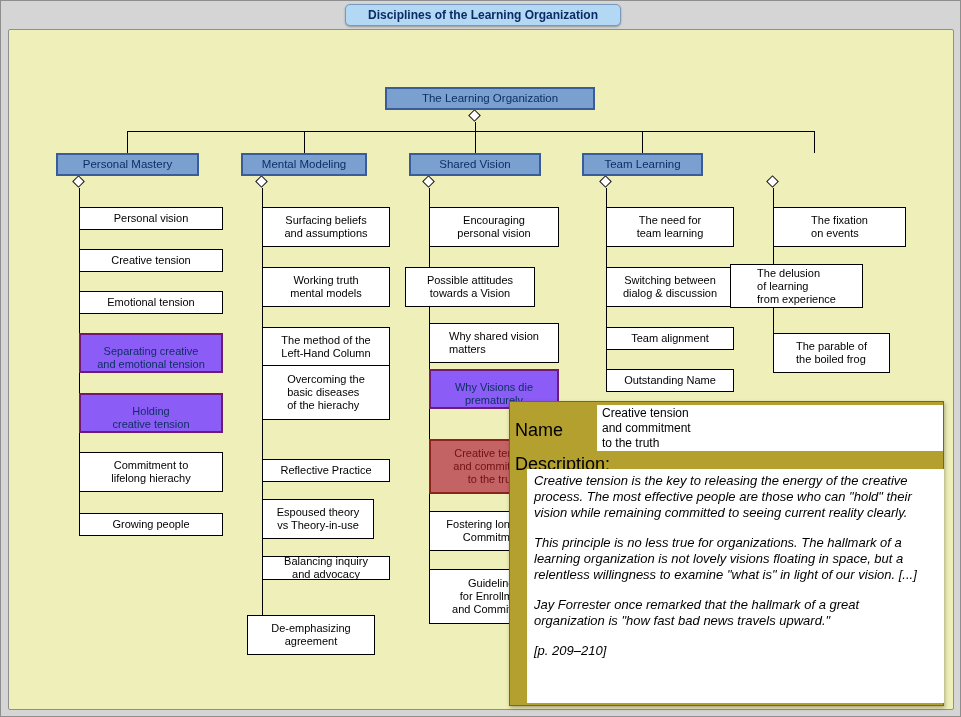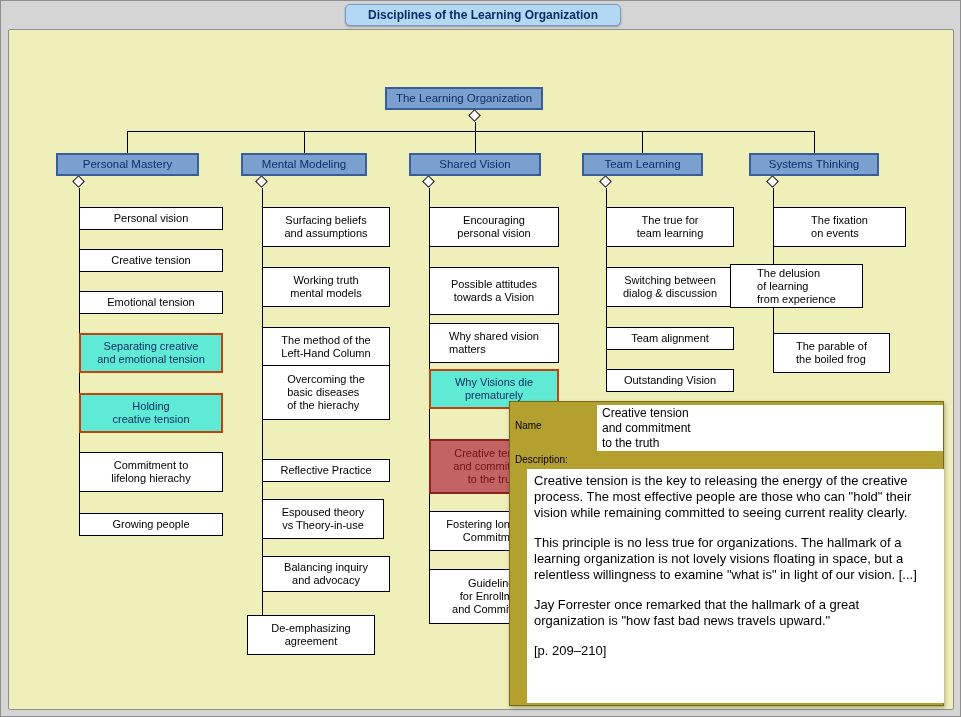--- a/index.html
+++ b/index.html
@@ -7,35 +7,35 @@
   #title-tab{position:absolute;left:344px;top:3px;width:274px;height:20px;background:#b3d8f4;
     border:1px solid #7899be;border-radius:5px;color:#0a2c66;font-weight:bold;font-size:12px;
     display:flex;align-items:center;justify-content:center;box-shadow:0 1px 2px rgba(0,0,0,.3);z-index:5;}
   #canvas{position:absolute;left:7px;top:28px;width:946px;height:681px;background:#efefb9;
     border:1px solid #8f8f8f;box-sizing:border-box;border-radius:2px;}
   .node{position:absolute;display:flex;align-items:center;justify-content:center;background:#fff;
     border:1px solid #000;box-sizing:border-box;font-size:11px;line-height:13px;color:#000;overflow:hidden;z-index:2;}
   .node .txt{white-space:pre-line;text-align:center;}
   .node .txt.left{text-align:left;}
   .hdr{background:#7aa0cf;border:2px solid #3a5c9b;color:#0e2f66;font-size:11.5px;}
-  .sel{background:#5eead4;border:2px solid #c2410c;color:#0e2f66;}
+  .sel{background:#8b5cf6;border:2px solid #701a75;color:#0e2f66;align-items:flex-end;}
   .red{background:#c46363;border:2px solid #8e2222;color:#6e1212;}
   .vline,.hline{position:absolute;background:#000;z-index:1;}
   .vline{width:1px;}
   .hline{height:1px;}
   .diamond{position:absolute;width:9px;height:9px;background:#fff;border:1px solid #111;
     transform:rotate(45deg);box-sizing:border-box;z-index:3;}
   #popup{position:absolute;left:508px;top:400px;width:435px;height:305px;background:#b3a02f;
     border:1px solid #756818;box-sizing:border-box;z-index:10;box-shadow:1px 2px 4px rgba(0,0,0,.3);}
-  .popup-label{position:absolute;color:#000;font-size:10px;}
+  .popup-label{position:absolute;color:#000;font-size:18px;}
   #name-field{position:absolute;left:87px;top:3px;width:346px;height:46px;background:#fff;
     font-size:12px;line-height:15px;padding:1px 5px;white-space:pre-line;box-sizing:border-box;overflow:hidden;color:#000;}
   #desc-field{position:absolute;left:17px;top:67px;width:417px;height:234px;background:#fff;
     font-size:13px;line-height:16px;padding:4px 7px;box-sizing:border-box;overflow:hidden;color:#000;}
-  #desc-field p{margin:0 8px 14px 0;}
+  #desc-field p{margin:0 8px 14px 0;font-style:italic;}
 </style>
 </head>
 <body>
 
 <div id="stage">
 
   <div id="title-tab">Disciplines of the Learning Organization</div>
 
   <div id="canvas"></div>
 
@@ -52,38 +52,35 @@
   <div class="vline" style="left:605px;top:187px;height:192px"></div>
   <div class="vline" style="left:772px;top:187px;height:170px"></div>
 
   <div class="diamond" style="left:469px;top:110px"></div>
   <div class="diamond" style="left:73px;top:176px"></div>
   <div class="diamond" style="left:256px;top:176px"></div>
   <div class="diamond" style="left:423px;top:176px"></div>
   <div class="diamond" style="left:600px;top:176px"></div>
   <div class="diamond" style="left:767px;top:176px"></div>
 
-  <div class="node hdr" style="left:384px;top:86px;width:158px;height:23px">
+  <div class="node hdr" style="left:384px;top:86px;width:210px;height:23px">
     <span class="txt">The Learning Organization</span>
     </div>
 
   <div class="node hdr" style="left:55px;top:152px;width:143px;height:23px">
     <span class="txt">Personal Mastery</span>
     </div>
   <div class="node hdr" style="left:240px;top:152px;width:126px;height:23px">
     <span class="txt">Mental Modeling</span>
     </div>
   <div class="node hdr" style="left:408px;top:152px;width:132px;height:23px">
     <span class="txt">Shared Vision</span>
     </div>
   <div class="node hdr" style="left:581px;top:152px;width:121px;height:23px">
     <span class="txt">Team Learning</span>
-    </div>
-  <div class="node hdr" style="left:748px;top:152px;width:130px;height:23px">
-    <span class="txt">Systems Thinking</span>
     </div>
 
   <div class="node" style="left:78px;top:206px;width:144px;height:23px">
     <span class="txt">Personal vision</span>
     </div>
   <div class="node" style="left:78px;top:248px;width:144px;height:23px">
     <span class="txt">Creative tension</span>
     </div>
   <div class="node" style="left:78px;top:290px;width:144px;height:23px">
     <span class="txt">Emotional tension</span>
@@ -117,38 +114,38 @@
 Left-Hand Column</span>
     </div>
   <div class="node" style="left:261px;top:364px;width:128px;height:55px">
     <span class="txt left">Overcoming the
 basic diseases
 of the hierachy</span>
     </div>
   <div class="node" style="left:261px;top:458px;width:128px;height:23px">
     <span class="txt">Reflective Practice</span>
     </div>
-  <div class="node" style="left:261px;top:498px;width:122px;height:40px">
+  <div class="node" style="left:261px;top:498px;width:112px;height:40px">
     <span class="txt">Espoused theory
 vs Theory-in-use</span>
     </div>
-  <div class="node" style="left:261px;top:555px;width:128px;height:36px">
+  <div class="node" style="left:261px;top:555px;width:128px;height:24px">
     <span class="txt">Balancing inquiry
 and advocacy</span>
     </div>
   <div class="node" style="left:246px;top:614px;width:128px;height:40px">
     <span class="txt">De-emphasizing
 agreement</span>
     </div>
 
   <div class="node" style="left:428px;top:206px;width:130px;height:40px">
     <span class="txt">Encouraging
 personal vision</span>
     </div>
-  <div class="node" style="left:428px;top:266px;width:130px;height:48px">
+  <div class="node" style="left:404px;top:266px;width:130px;height:40px">
     <span class="txt">Possible attitudes
 towards a Vision</span>
     </div>
   <div class="node" style="left:428px;top:322px;width:130px;height:40px">
     <span class="txt left">Why shared vision
 matters</span>
     </div>
   <div class="node sel" style="left:428px;top:368px;width:130px;height:40px">
     <span class="txt">Why Visions die
 prematurely</span>
@@ -162,32 +159,32 @@
     <span class="txt">Fostering long-term
 Commitment</span>
     </div>
   <div class="node" style="left:428px;top:568px;width:130px;height:55px">
     <span class="txt">Guidelines
 for Enrollment
 and Commitment</span>
     </div>
 
   <div class="node" style="left:605px;top:206px;width:128px;height:40px">
-    <span class="txt">The true for
+    <span class="txt">The need for
 team learning</span>
     </div>
   <div class="node" style="left:605px;top:266px;width:128px;height:40px">
     <span class="txt">Switching between
 dialog &amp; discussion</span>
     </div>
   <div class="node" style="left:605px;top:326px;width:128px;height:23px">
     <span class="txt">Team alignment</span>
     </div>
   <div class="node" style="left:605px;top:368px;width:128px;height:23px">
-    <span class="txt">Outstanding Vision</span>
+    <span class="txt">Outstanding Name</span>
     </div>
 
   <div class="node" style="left:772px;top:206px;width:133px;height:40px">
     <span class="txt left">The fixation
 on events</span>
     </div>
   <div class="node" style="left:729px;top:263px;width:133px;height:44px">
     <span class="txt left">The delusion
 of learning
 from experience</span>

